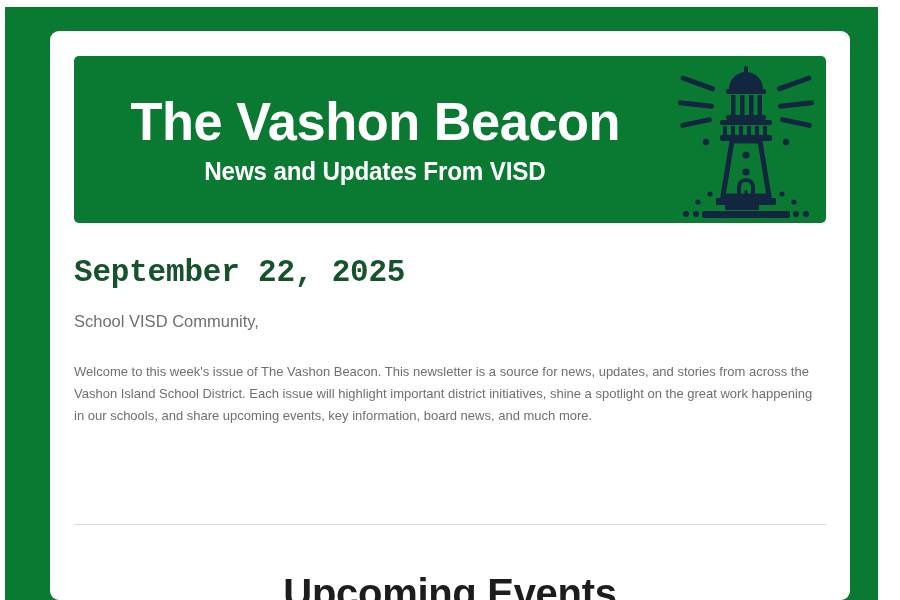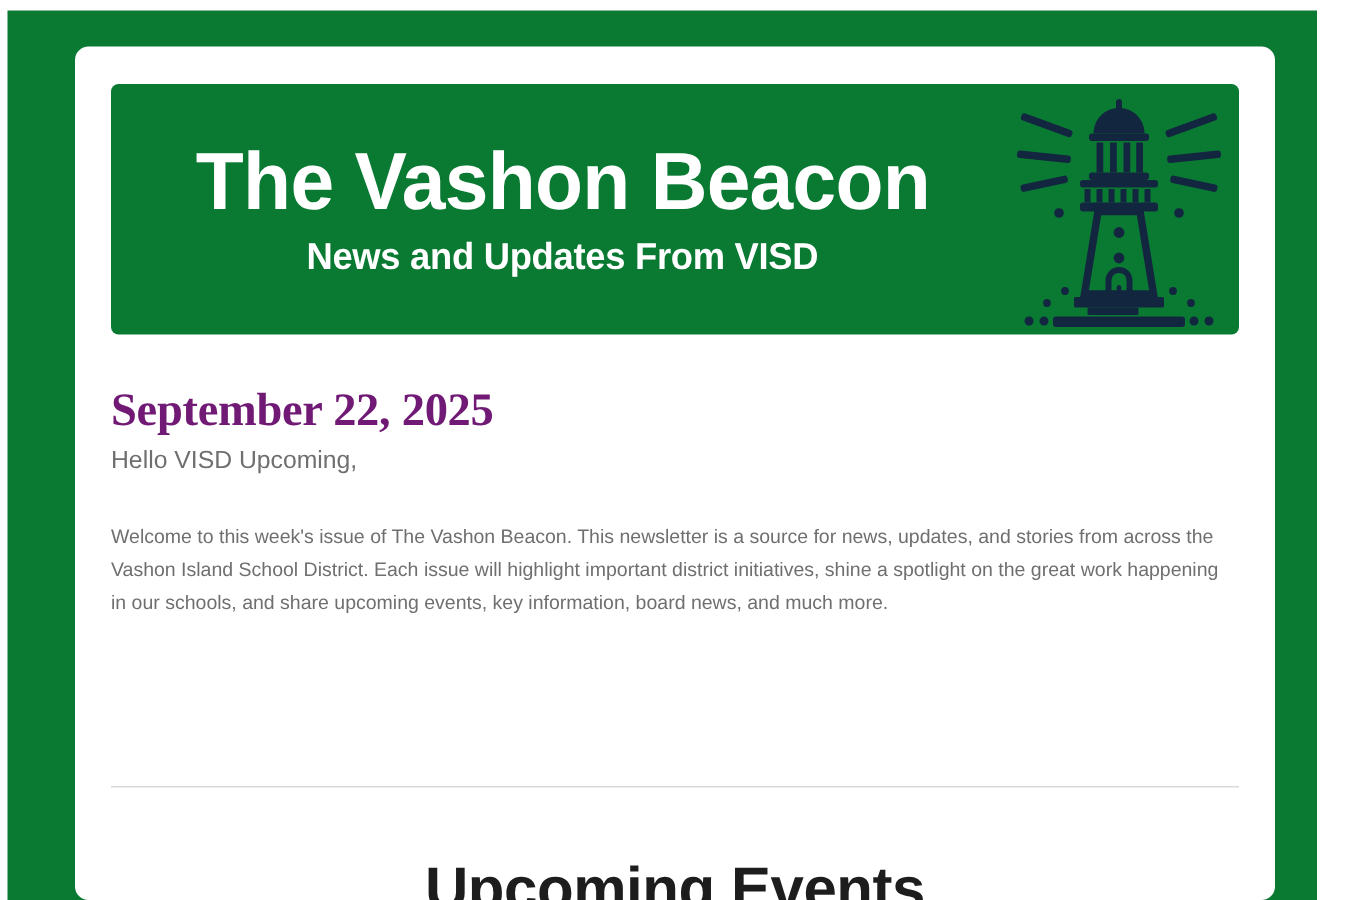--- a/index.html
+++ b/index.html
@@ -102,25 +102,25 @@
 
   
   .body-area {
     position: absolute;
     left: 24px;
     top: 225px;
     width: 752px;
   }
 
   .issue-date {
-    font-family: Liberation Serif, serif;
+    font-family: Liberation Mono, monospace;
     font-size: 31px;
     font-weight: bold;
-    color: #701a75;
-    margin: 0 0 6px 0;
+    color: #14532d;
+    margin: 0 0 20px 0;
     letter-spacing: -0.2px;
     line-height: 1.1;
   }
 
   .greeting {
     font-family: "Liberation Sans Narrow", "Liberation Sans", sans-serif;
     font-size: 16.5px;
     color: #6f6f6f;
     margin: 0 0 29px 0;
     line-height: 1.35;
@@ -230,21 +230,21 @@
             <circle cx="120" cy="154" r="3"></circle>
             <circle cx="130" cy="154" r="3"></circle>
           </g>
         </svg>
       </div>
     </div>
 
     <div class="body-area">
       <h2 class="issue-date">September 22, 2025</h2>
 
-      <p class="greeting">Hello VISD Upcoming,</p>
+      <p class="greeting">School VISD Community,</p>
 
       <p class="intro-paragraph">Welcome to this week's issue of The Vashon Beacon. This newsletter is a source for news, updates, and stories from across the Vashon Island School District. Each issue will highlight important district initiatives, shine a spotlight on the great work happening in our schools, and share upcoming events, key information, board news, and much more.</p>
     </div>
 
     <div class="section-divider"></div>
 
     <h2 class="section-heading">Upcoming Events</h2>
 
   </div>
 </div>

